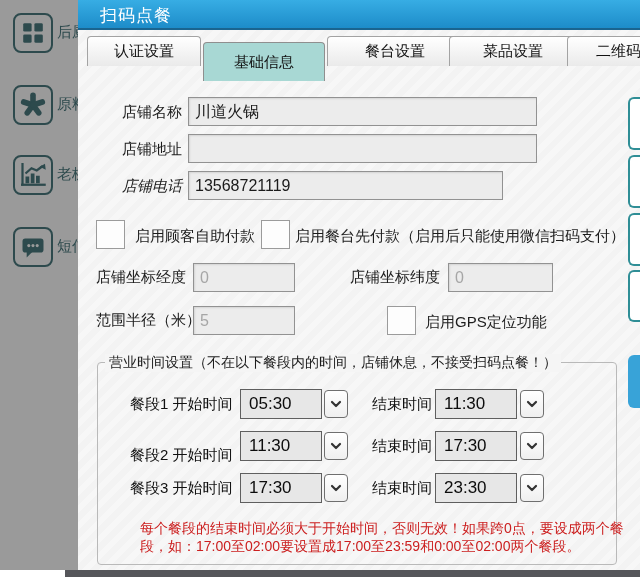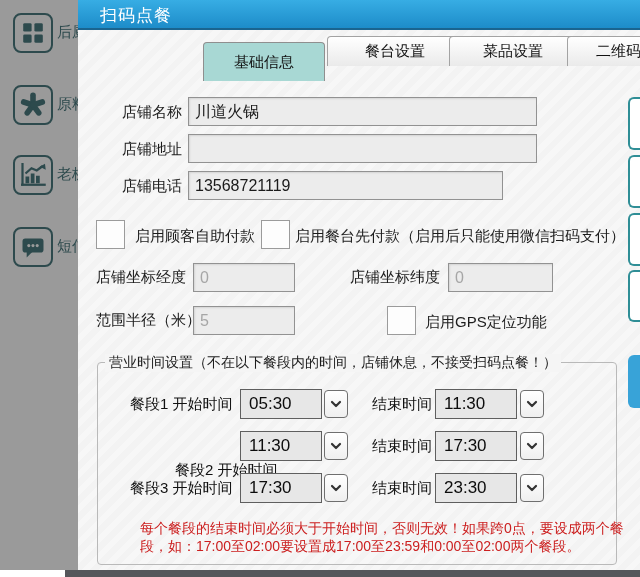--- a/index.html
+++ b/index.html
@@ -119,40 +119,43 @@
     </div>
   </div>
 
   <div class="main">
     <div class="titlebar">
       <span class="title">扫码点餐</span>
     </div>
 
     <div class="content">
 
+      <div class="tab" style="left:9px;width:114px;">
+        <span>认证设置</span>
+      </div>
       <div class="tab active" style="left:125px;width:122px;">
         <span>基础信息</span>
       </div>
       <div class="tab" style="left:249px;width:136px;">
         <span>餐台设置</span>
       </div>
       <div class="tab" style="left:371px;width:128px;">
         <span>菜品设置</span>
       </div>
       <div class="tab" style="left:489px;width:95px;justify-content:flex-start;padding-left:28px;">
         <span>二维码</span>
       </div>
 
       <span class="flabel" style="left:44px;top:73px;">店铺名称</span>
       <div class="tbox" style="left:110px;top:67px;width:349px;">川道火锅</div>
 
       <span class="flabel" style="left:44px;top:110px;">店铺地址</span>
       <div class="tbox" style="left:110px;top:104px;width:349px;"></div>
 
-      <span class="flabel" style="left:44px;top:147px;">店铺电话</span>
+      <span class="flabel" style="left:44px;top:147px;font-style:italic;">店铺电话</span>
       <div class="tbox" style="left:110px;top:141px;width:315px;">13568721119</div>
 
       <span class="cbox" style="left:18px;top:190px;"></span>
       <span class="flabel" style="left:57px;top:197px;">启用顾客自助付款</span>
       <span class="cbox" style="left:183px;top:190px;"></span>
       <span class="flabel" style="left:217px;top:197px;">启用餐台先付款（启用后只能使用微信扫码支付）</span>
 
       <span class="flabel" style="left:18px;top:238px;">店铺坐标经度</span>
       <div class="tbox gray" style="left:115px;top:233px;width:102px;">0</div>
       <span class="flabel" style="left:272px;top:238px;">店铺坐标纬度</span>
@@ -174,21 +177,21 @@
           </svg>
       </span>
       <span class="mlabel" style="left:294px;top:365px;">结束时间</span>
       <div class="combo-val" style="left:357px;top:359px;">11:30</div>
       <span class="combo-btn" style="left:442px;top:360px;">
         <svg width="12" height="8" viewBox="0 0 12 8">
             <polyline points="2,2 6,6 10,2" fill="none" stroke="#333" stroke-width="2.2" stroke-linecap="round" stroke-linejoin="round"></polyline>
           </svg>
       </span>
 
-      <span class="mlabel" style="left:52px;top:431px;margin-left:45px;"><span>餐段2</span>&nbsp;<span>开始时间</span></span>
+      <span class="mlabel" style="left:52px;top:416px;"><span>餐段2</span>&nbsp;<span>开始时间</span></span>
       <div class="combo-val" style="left:162px;top:401px;">11:30</div>
       <span class="combo-btn" style="left:246px;top:402px;">
         <svg width="12" height="8" viewBox="0 0 12 8">
             <polyline points="2,2 6,6 10,2" fill="none" stroke="#333" stroke-width="2.2" stroke-linecap="round" stroke-linejoin="round"></polyline>
           </svg>
       </span>
       <span class="mlabel" style="left:294px;top:407px;">结束时间</span>
       <div class="combo-val" style="left:357px;top:401px;">17:30</div>
       <span class="combo-btn" style="left:442px;top:402px;">
         <svg width="12" height="8" viewBox="0 0 12 8">

